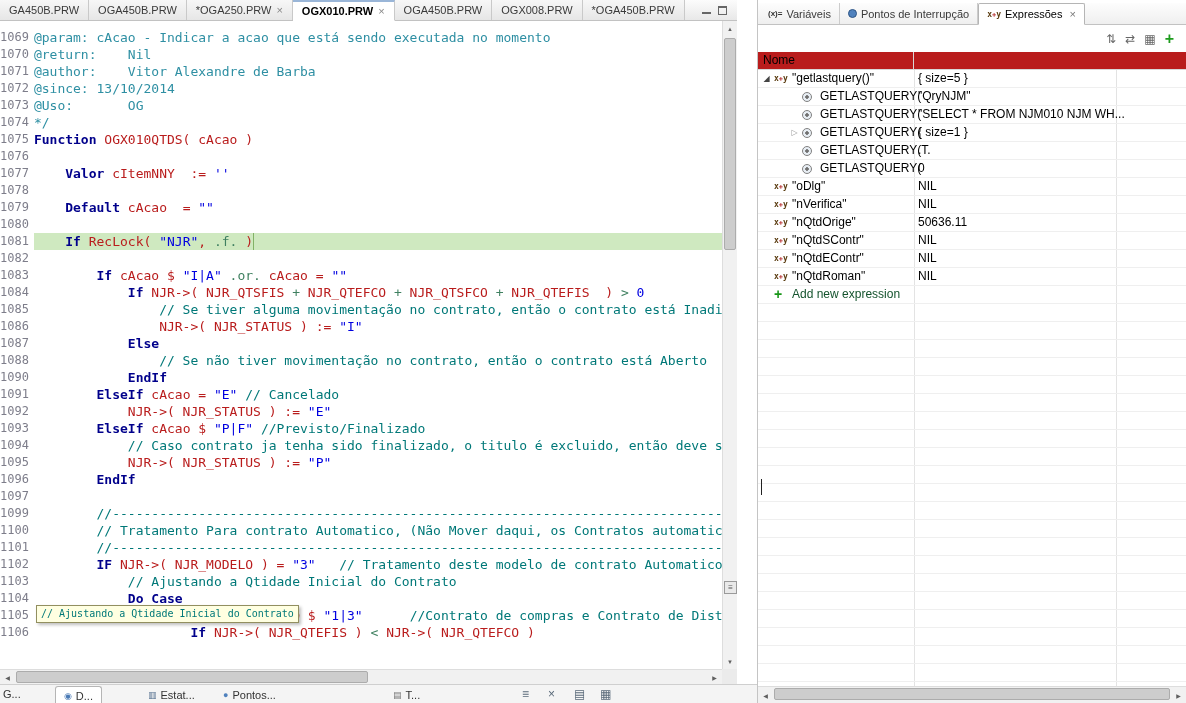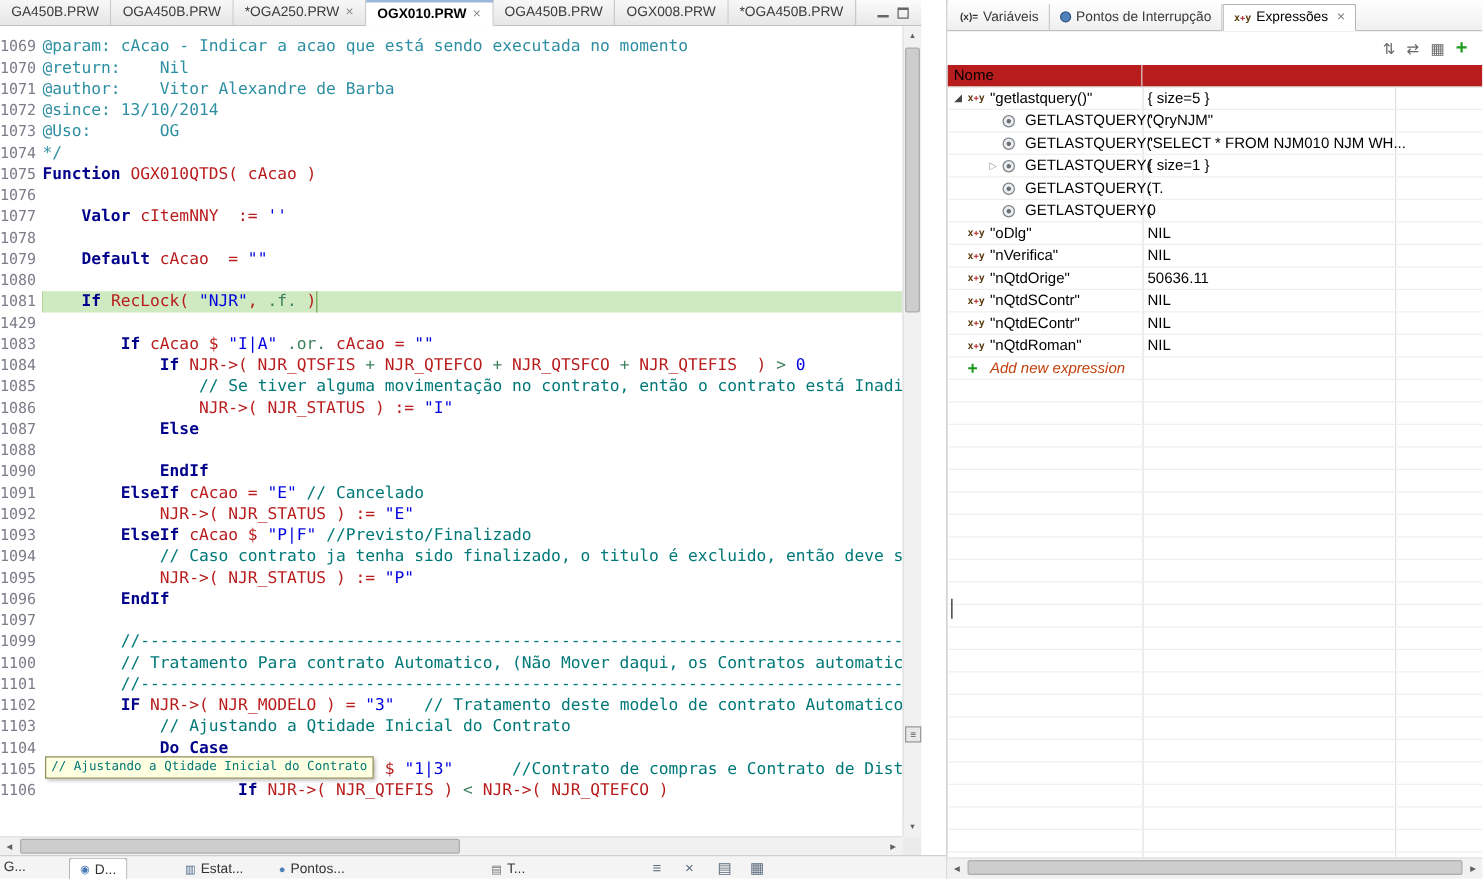--- a/index.html
+++ b/index.html
@@ -76,21 +76,21 @@
 .hc.h1{width:156px}
 .hc.h2{width:202px}
 .hc.h3{flex:1;border-right:none}
 .xrow{position:relative;height:18px;border-bottom:1px solid #EFEFEF}
 .twist{position:absolute;top:0;width:11px;line-height:18px;font-size:8px;color:#444;text-align:center}
 .twist:not(.open){color:#999}
 .ico-watch{position:absolute;top:0;line-height:18px}
 .ico-inspect{position:absolute;top:4px;width:10px;height:10px;border:1px solid #808080;border-radius:50%;background:radial-gradient(circle,#707070 1.5px,#E8EEF4 2px)}
 .ico-addx{position:absolute;top:0;line-height:17px;font-size:14px;font-weight:bold;color:#189618}
 .nm{position:absolute;top:0;line-height:17px;white-space:nowrap}
-.nm.ph{font-style:italic;color:#c2410c}
+.nm.ph{color:#14532d}
 .val{position:absolute;left:160px;right:2px;top:0;line-height:17px;white-space:nowrap;overflow:hidden}
 .caret{position:absolute;left:3px;top:479px;width:1px;height:16px;background:#222;z-index:3}
 .right-panel .sb-h{left:0;bottom:0;width:100%;height:17px}
 .right-panel .sb-h .sb-btn{height:16px}
 .right-panel .sb-h .thumb{left:16px;right:16px}
 
 
 .bottom-strip{position:absolute;left:0;top:684px;width:757px;height:19px;background:#F4F4F4;border-top:1px solid #CFCFCF}
 .bottom-strip .bl{position:absolute;left:3px;top:3px;font-size:11px;color:#333}
 .btabs,.bicons{position:absolute;inset:0}
@@ -184,21 +184,21 @@
         </div>
         <div class="cl">
           <span class="ln">1080</span>
           <span class="ct"><span class="seg"></span></span>
         </div>
         <div class="cl hl">
           <span class="ln">1081</span>
           <span class="ct"><span class="hlbox"><span class="pl">    </span><span class="kw">If</span><span class="pl"> RecLock( </span><span class="str">"NJR"</span><span class="pl">, </span><span class="op">.f.</span><span class="pl"> )</span></span></span>
         </div>
         <div class="cl">
-          <span class="ln">1429</span>
+          <span class="ln">1082</span>
           <span class="ct"><span class="seg"></span></span>
         </div>
         <div class="cl">
           <span class="ln">1083</span>
           <span class="ct"><span class="seg"><span class="pl">        </span><span class="kw">If</span><span class="pl"> cAcao $ </span><span class="str">"I|A"</span><span class="pl"> </span><span class="op">.or.</span><span class="pl"> cAcao = </span><span class="str">""</span></span></span>
         </div>
         <div class="cl">
           <span class="ln">1084</span>
           <span class="ct"><span class="seg"><span class="pl">            </span><span class="kw">If</span><span class="pl"> NJR-&gt;( NJR_QTSFIS </span><span class="op">+</span><span class="pl"> NJR_QTEFCO </span><span class="op">+</span><span class="pl"> NJR_QTSFCO </span><span class="op">+</span><span class="pl"> NJR_QTEFIS  ) </span><span class="op">&gt;</span><span class="pl"> </span><span class="num">0</span></span></span>
         </div>
@@ -209,21 +209,21 @@
         <div class="cl">
           <span class="ln">1086</span>
           <span class="ct"><span class="seg"><span class="pl">                NJR-&gt;( NJR_STATUS ) := </span><span class="str">"I"</span></span></span>
         </div>
         <div class="cl">
           <span class="ln">1087</span>
           <span class="ct"><span class="seg"><span class="pl">            </span><span class="kw">Else</span></span></span>
         </div>
         <div class="cl">
           <span class="ln">1088</span>
-          <span class="ct"><span class="seg"><span class="pl">                </span></span></span>
+          <span class="ct"><span class="seg"><span class="pl">                </span><span class="cm">// Se não tiver movimentação no contrato, então o contrato está Aberto</span></span></span>
         </div>
         <div class="cl">
           <span class="ln">1090</span>
           <span class="ct"><span class="seg"><span class="pl">            </span><span class="kw">EndIf</span></span></span>
         </div>
         <div class="cl">
           <span class="ln">1091</span>
           <span class="ct"><span class="seg"><span class="pl">        </span><span class="kw">ElseIf</span><span class="pl"> cAcao = </span><span class="str">"E"</span><span class="pl"> </span><span class="cm">// Cancelado</span></span></span>
         </div>
         <div class="cl">

